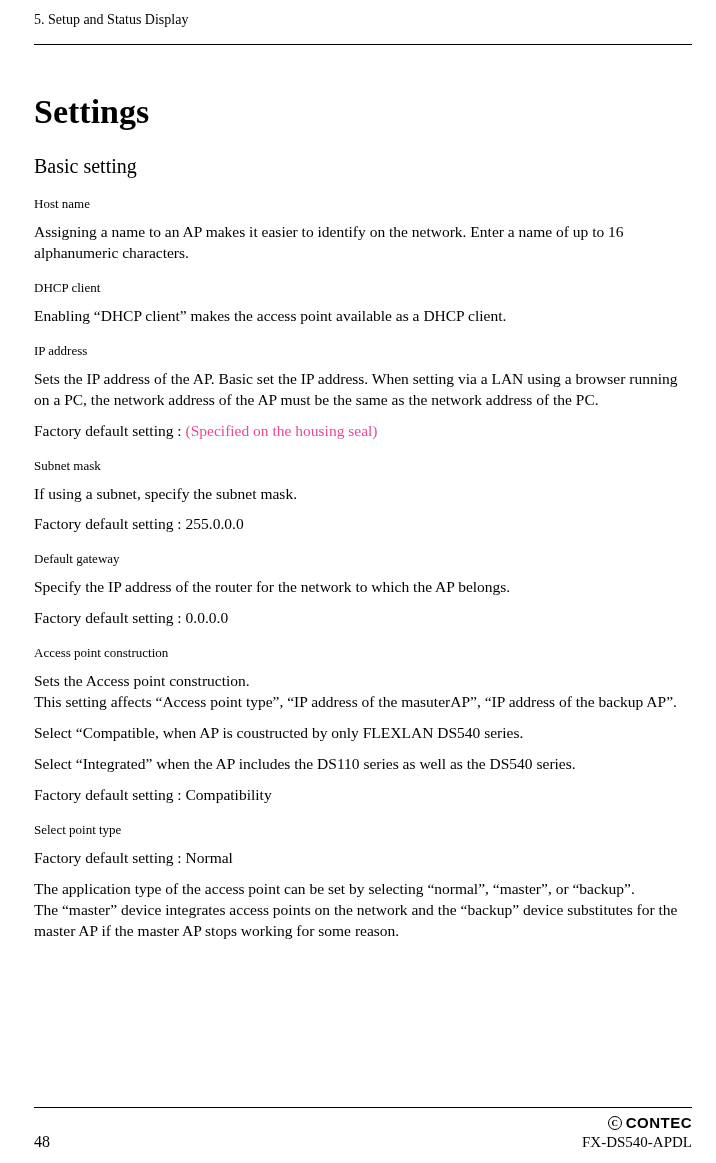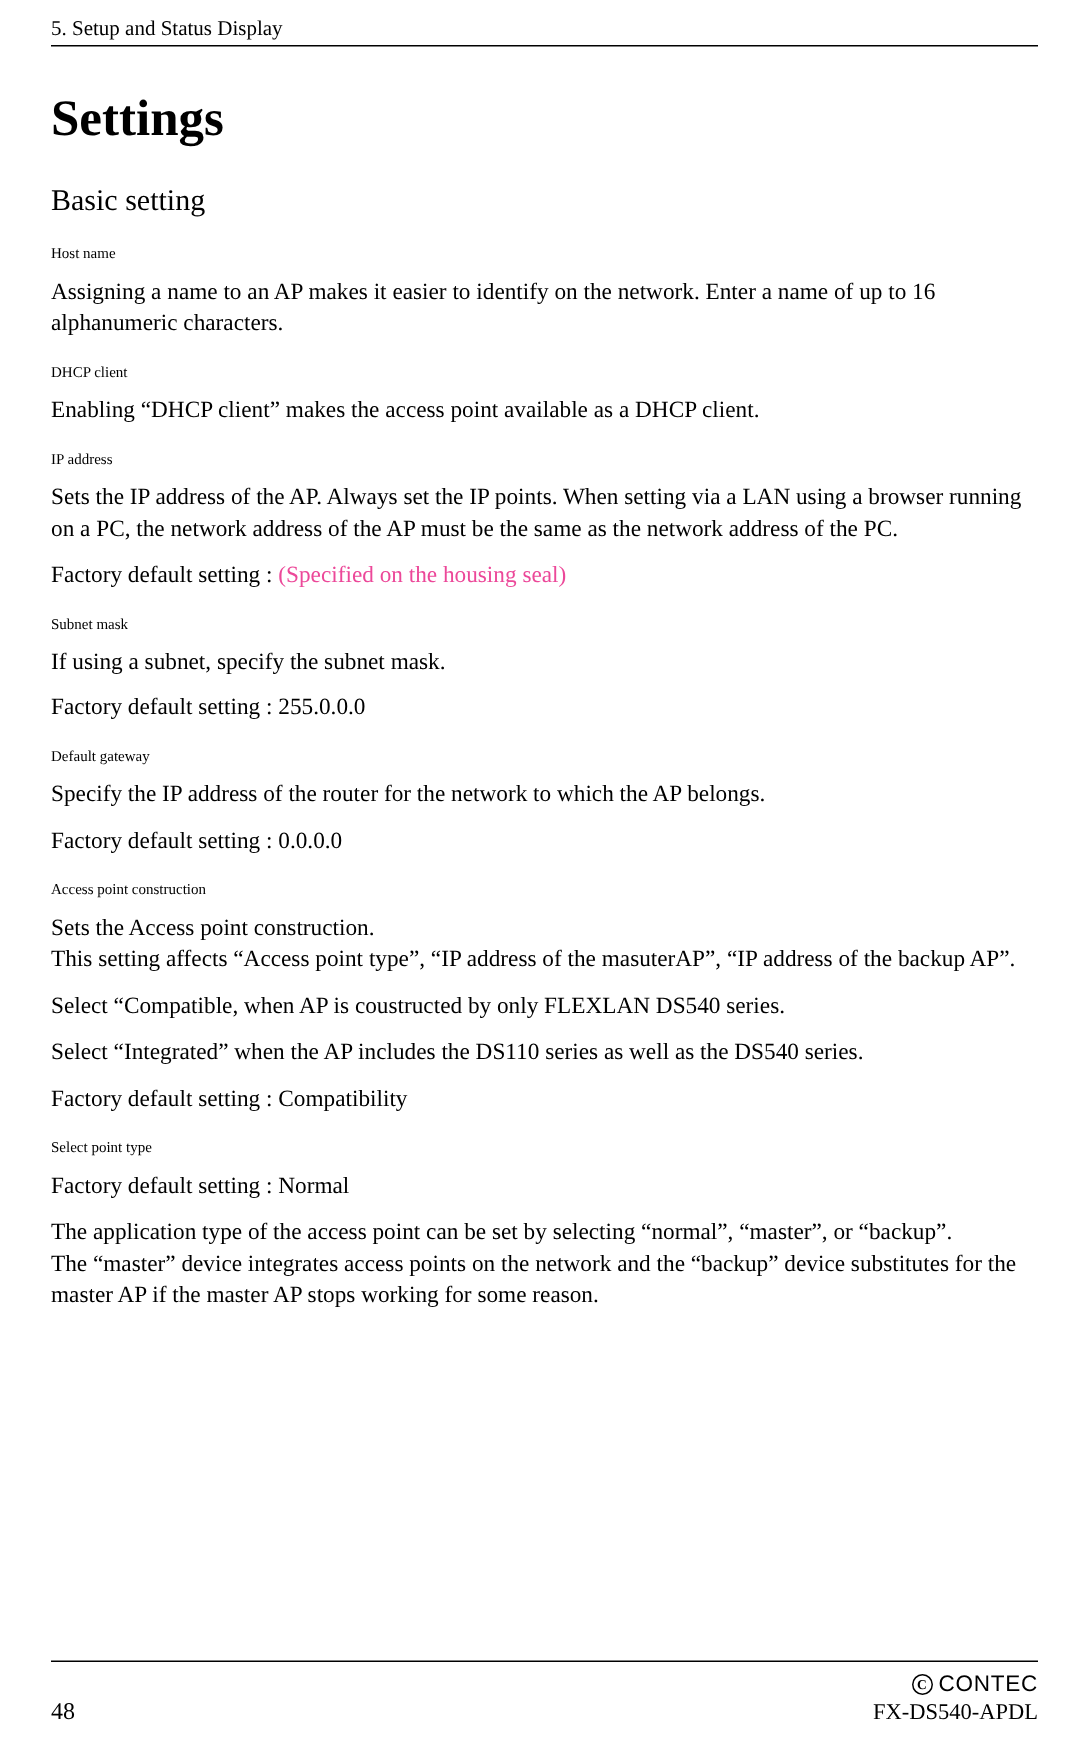--- a/index.html
+++ b/index.html
@@ -13,36 +13,36 @@
       color: #000;
       background: #fff;
       width: 716px;
       height: 1163px;
       padding: 12px 24px 20px 34px;
       position: relative;
     }
     .page-header {
       font-size: 14px;
       border-bottom: 1px solid #000;
-      padding-bottom: 2px;
-      margin-bottom: 30px;
+      padding-bottom: 16px;
+      margin-bottom: 48px;
     }
     h1 {
       font-size: 34px;
       font-weight: bold;
       margin-bottom: 24px;
       margin-top: 28px;
     }
     h2 {
       font-size: 20px;
       font-weight: normal;
       margin-bottom: 18px;
     }
     .subhead {
-      font-size: 10px;
+      font-size: 13px;
       margin-bottom: 10px;
       margin-top: 16px;
     }
     p {
       font-size: 15.5px;
       line-height: 1.35;
       margin-bottom: 10px;
     }
     .green {
       color: #ec4899;
@@ -75,21 +75,21 @@
       border-radius: 50%;
       display: flex;
       align-items: center;
       justify-content: center;
       margin-right: 4px;
       font-size: 9px;
       font-weight: bold;
     }
     .brand-text {
       font-family: Arial, sans-serif;
-      font-weight: normal;
+      font-weight: bold;
       font-size: 15px;
       letter-spacing: 0.5px;
     }
     .model {
       font-size: 15px;
     }
     .pagenum {
       font-size: 16px;
     }
   </style>
@@ -101,21 +101,21 @@
 <h1>Settings</h1>
 
 <h2>Basic setting</h2>
 
 <div id="content">
     <div class="subhead">Host name</div>
     <p>Assigning a name to an AP makes it easier to identify on the network.  Enter a name of up to 16 alphanumeric characters.</p>
     <div class="subhead">DHCP client</div>
     <p>Enabling “DHCP client” makes the access point available as a DHCP client.</p>
     <div class="subhead">IP address</div>
-    <p>Sets the IP address of the AP.  Always set the IP points.  When setting via a LAN using a browser running on a PC, the network address of the AP must be the same as the network address of the PC.</p>
+    <p>Sets the IP address of the AP.  Basic set the IP address.  When setting via a LAN using a browser running on a PC, the network address of the AP must be the same as the network address of the PC.</p>
     <p>Factory default setting : <span class="green">(Specified on the housing seal)</span></p>
     <div class="subhead">Subnet mask</div>
     <p>If using a subnet, specify the subnet mask.</p>
     <p>Factory default setting : <span>255.0.0.0</span></p>
     <div class="subhead">Default gateway</div>
     <p>Specify the IP address of the router for the network to which the AP belongs.</p>
     <p>Factory default setting : <span>0.0.0.0</span></p>
     <div class="subhead">Access point construction</div>
     <p>Sets the Access point construction.<br>This setting affects “Access point type”, “IP address of the masuterAP”, “IP address of the backup AP”.</p>
     <p>Select “Compatible, when AP is coustructed by only FLEXLAN DS540 series.</p>

